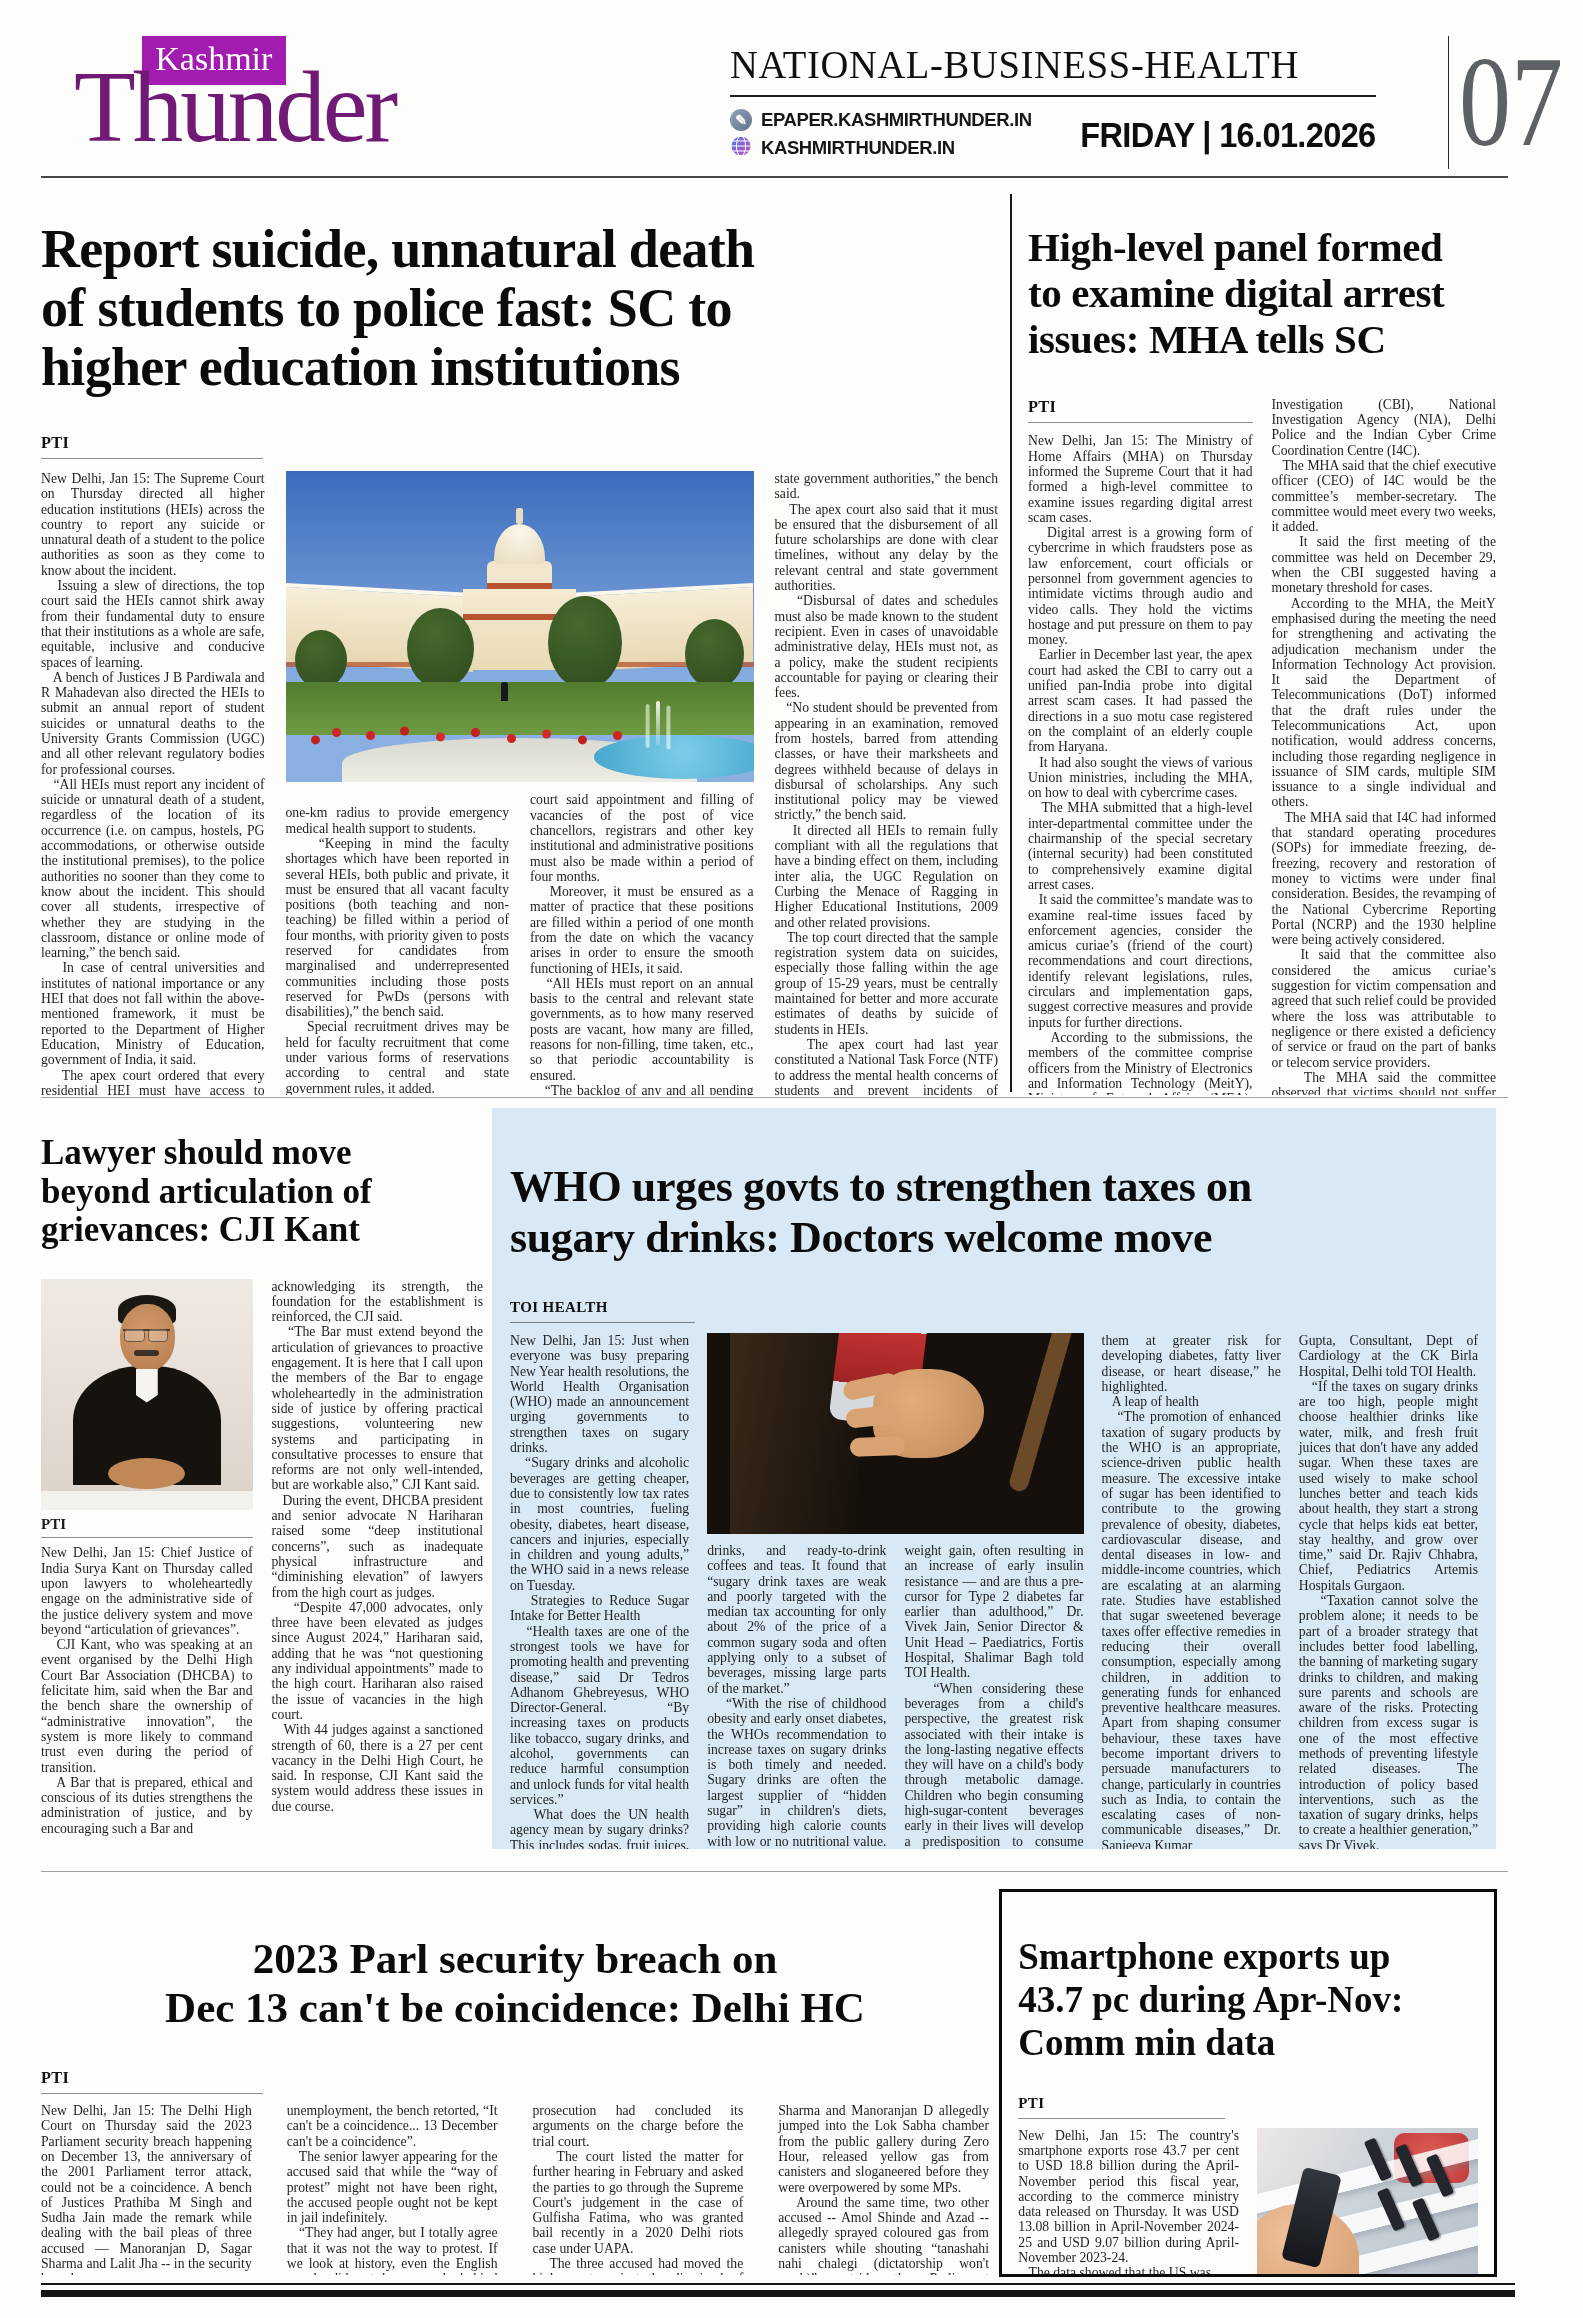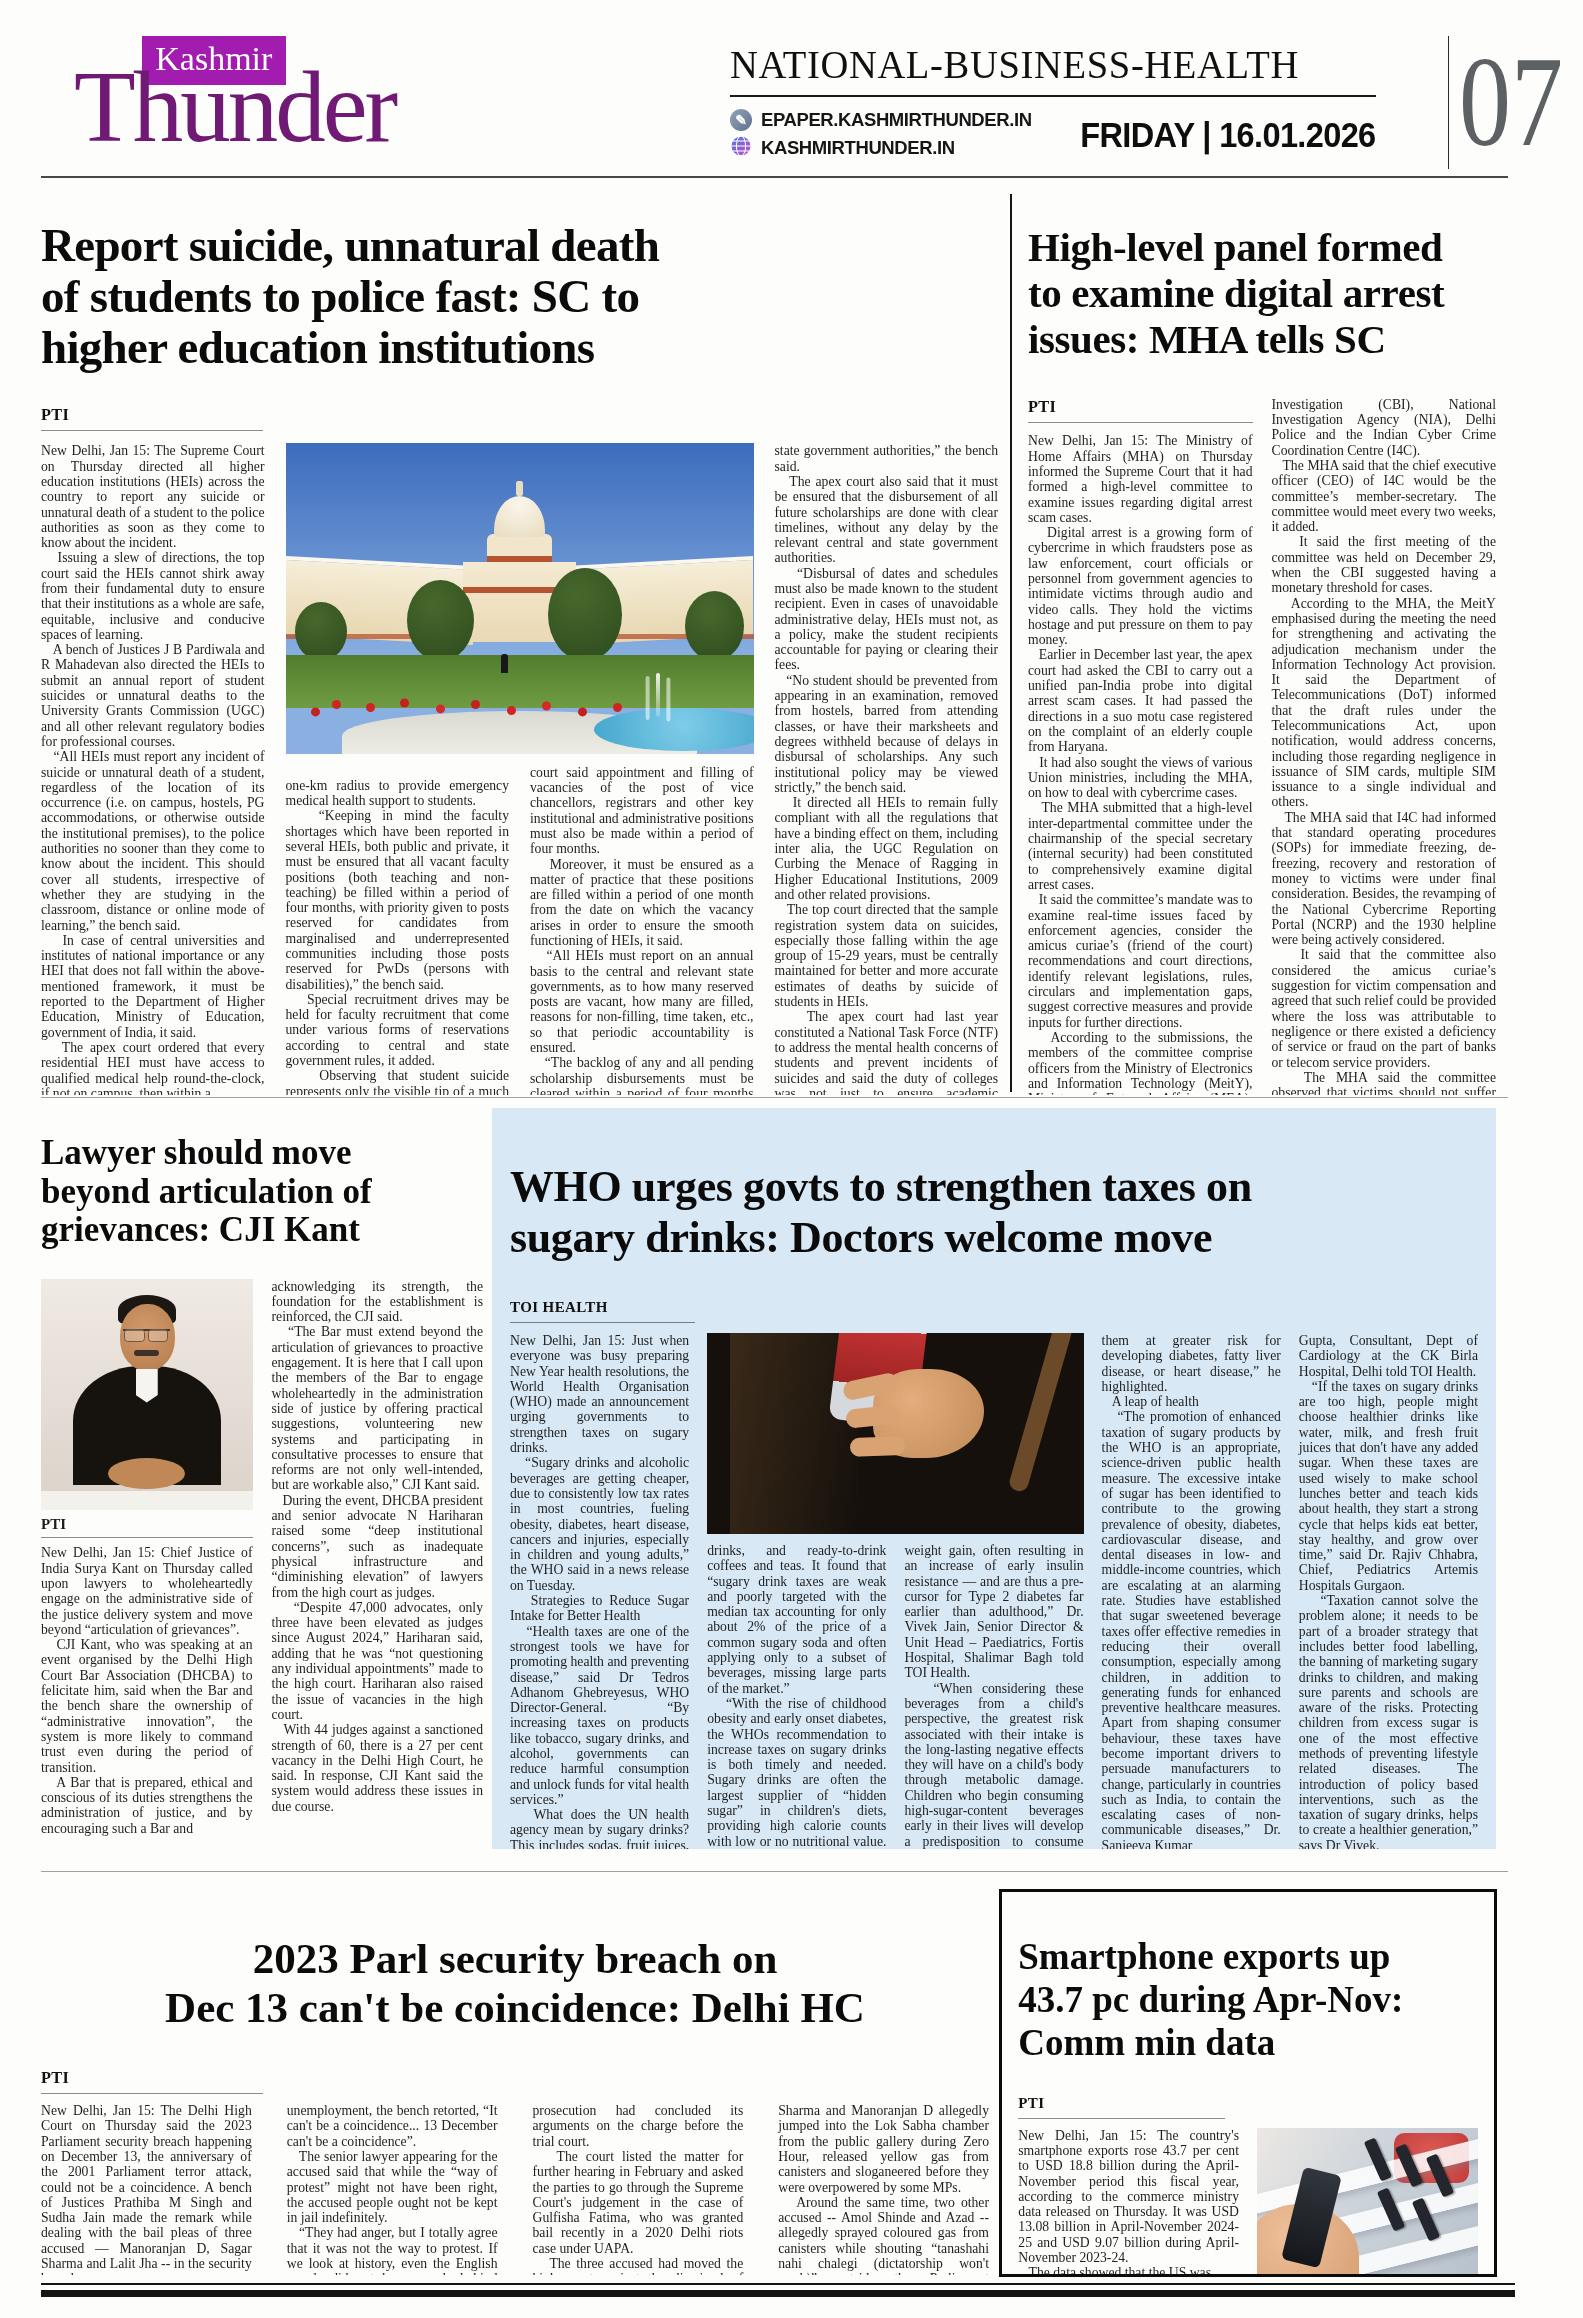--- a/index.html
+++ b/index.html
@@ -52,21 +52,21 @@
     border-bottom:1.5px solid #8c8c8c; padding-bottom:5.2px; width:222px;
   }
   .bt {
     font-size:13.7px; line-height:15.3px; text-align:justify;
     white-space:pre-wrap; color:#1e1e1e;
   }
   .photo { position:relative; overflow:hidden; }
 
   
   .story-main { position:absolute; left:41px; top:191px; width:957px; height:904px; overflow:hidden; }
-  .headline-main { font-size:47px; line-height:1.09; letter-spacing:-0.7px;margin-top:29px; }
+  .headline-main { font-size:54px; line-height:1.09; letter-spacing:-0.7px;margin-top:29px; }
   .story-main .byline { margin-top:18px; }
   .m-grid {
     display:grid; grid-template-columns:repeat(4,1fr); column-gap:21px;
     grid-template-rows:auto 1fr; margin-top:12px; height:691px; overflow:hidden;
   }
   .m-col1 { grid-area:1/1/3/2; }
   .m-img  { grid-area:1/2/2/4; height:311px; margin-bottom:10.4px; }
   .m-col2 { grid-area:2/2/3/3;margin-top:13px; }
   .m-col3 { grid-area:2/3/3/4; }
   .m-col4 { grid-area:1/4/3/5; }

